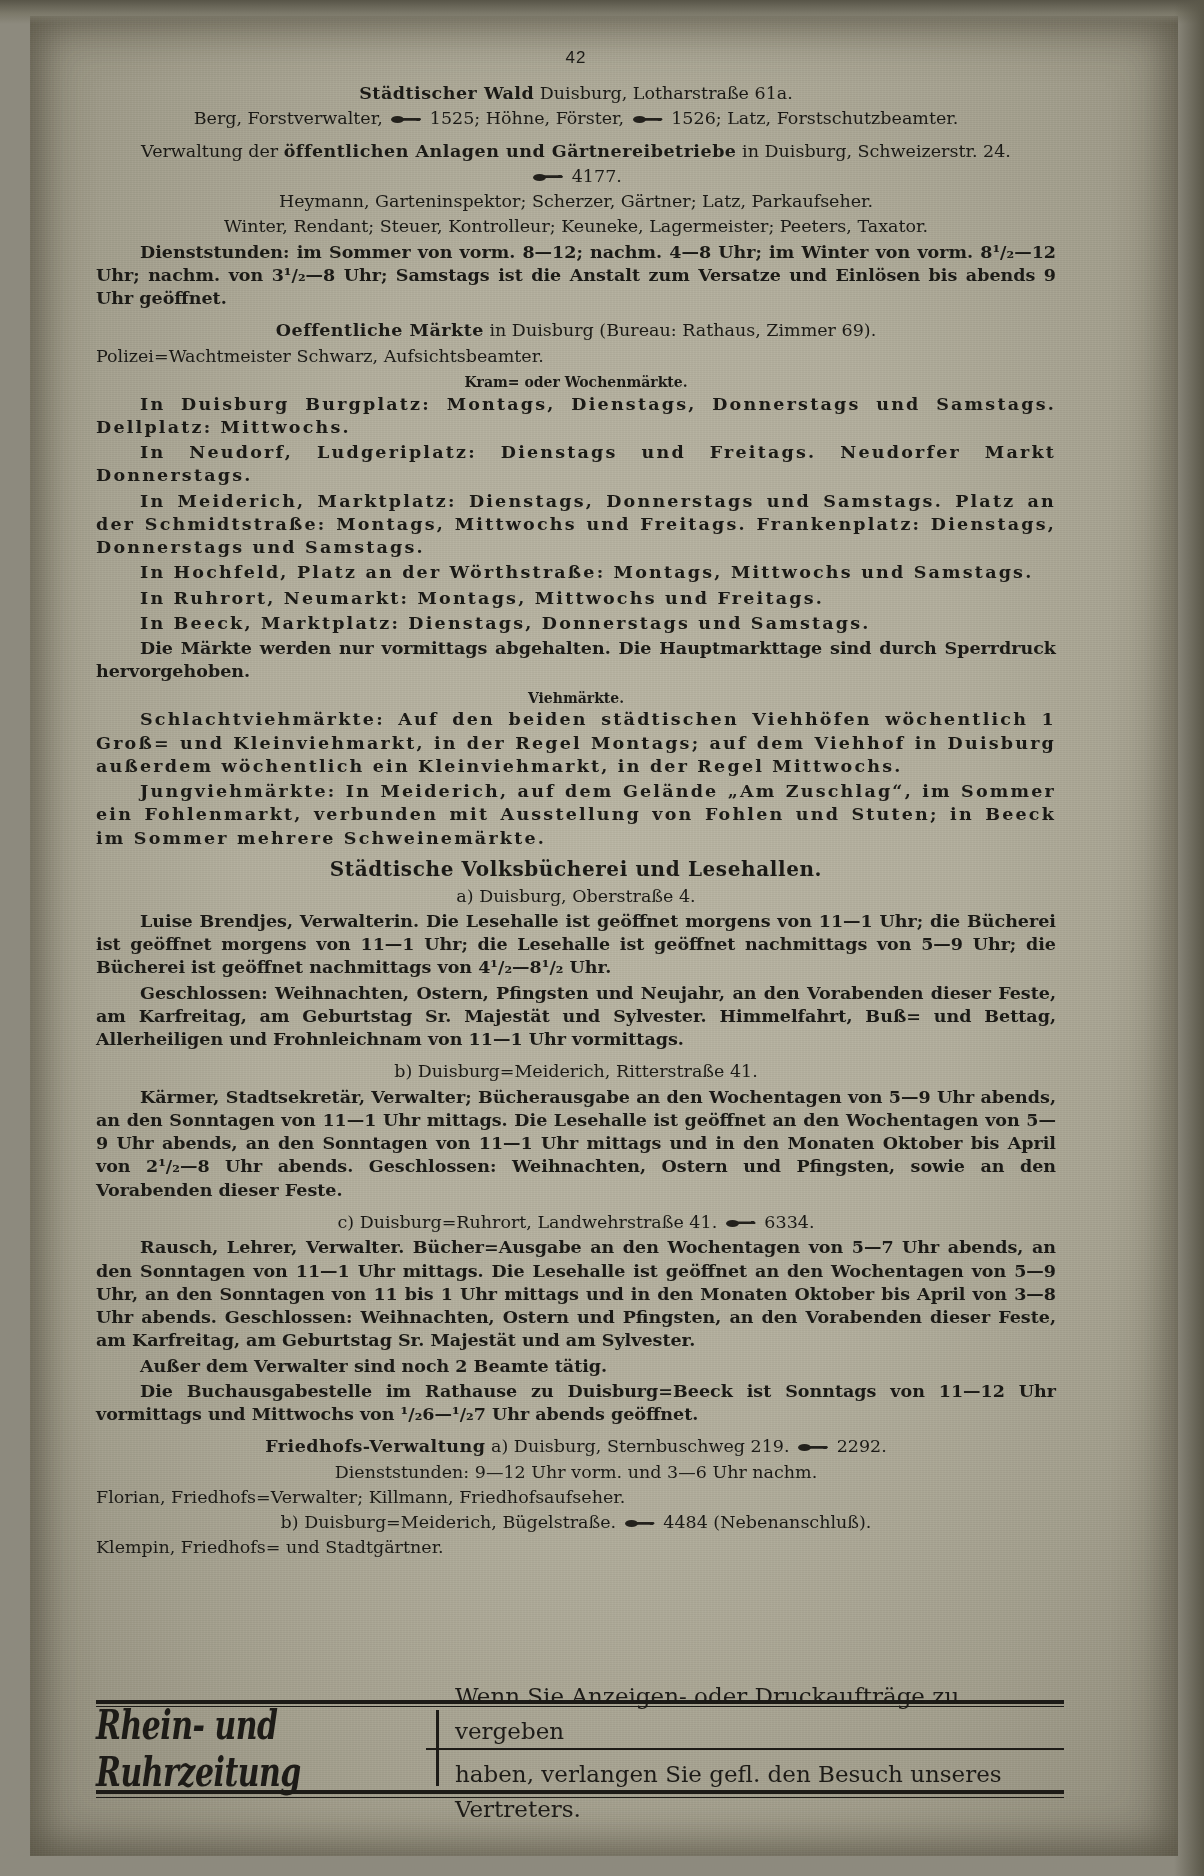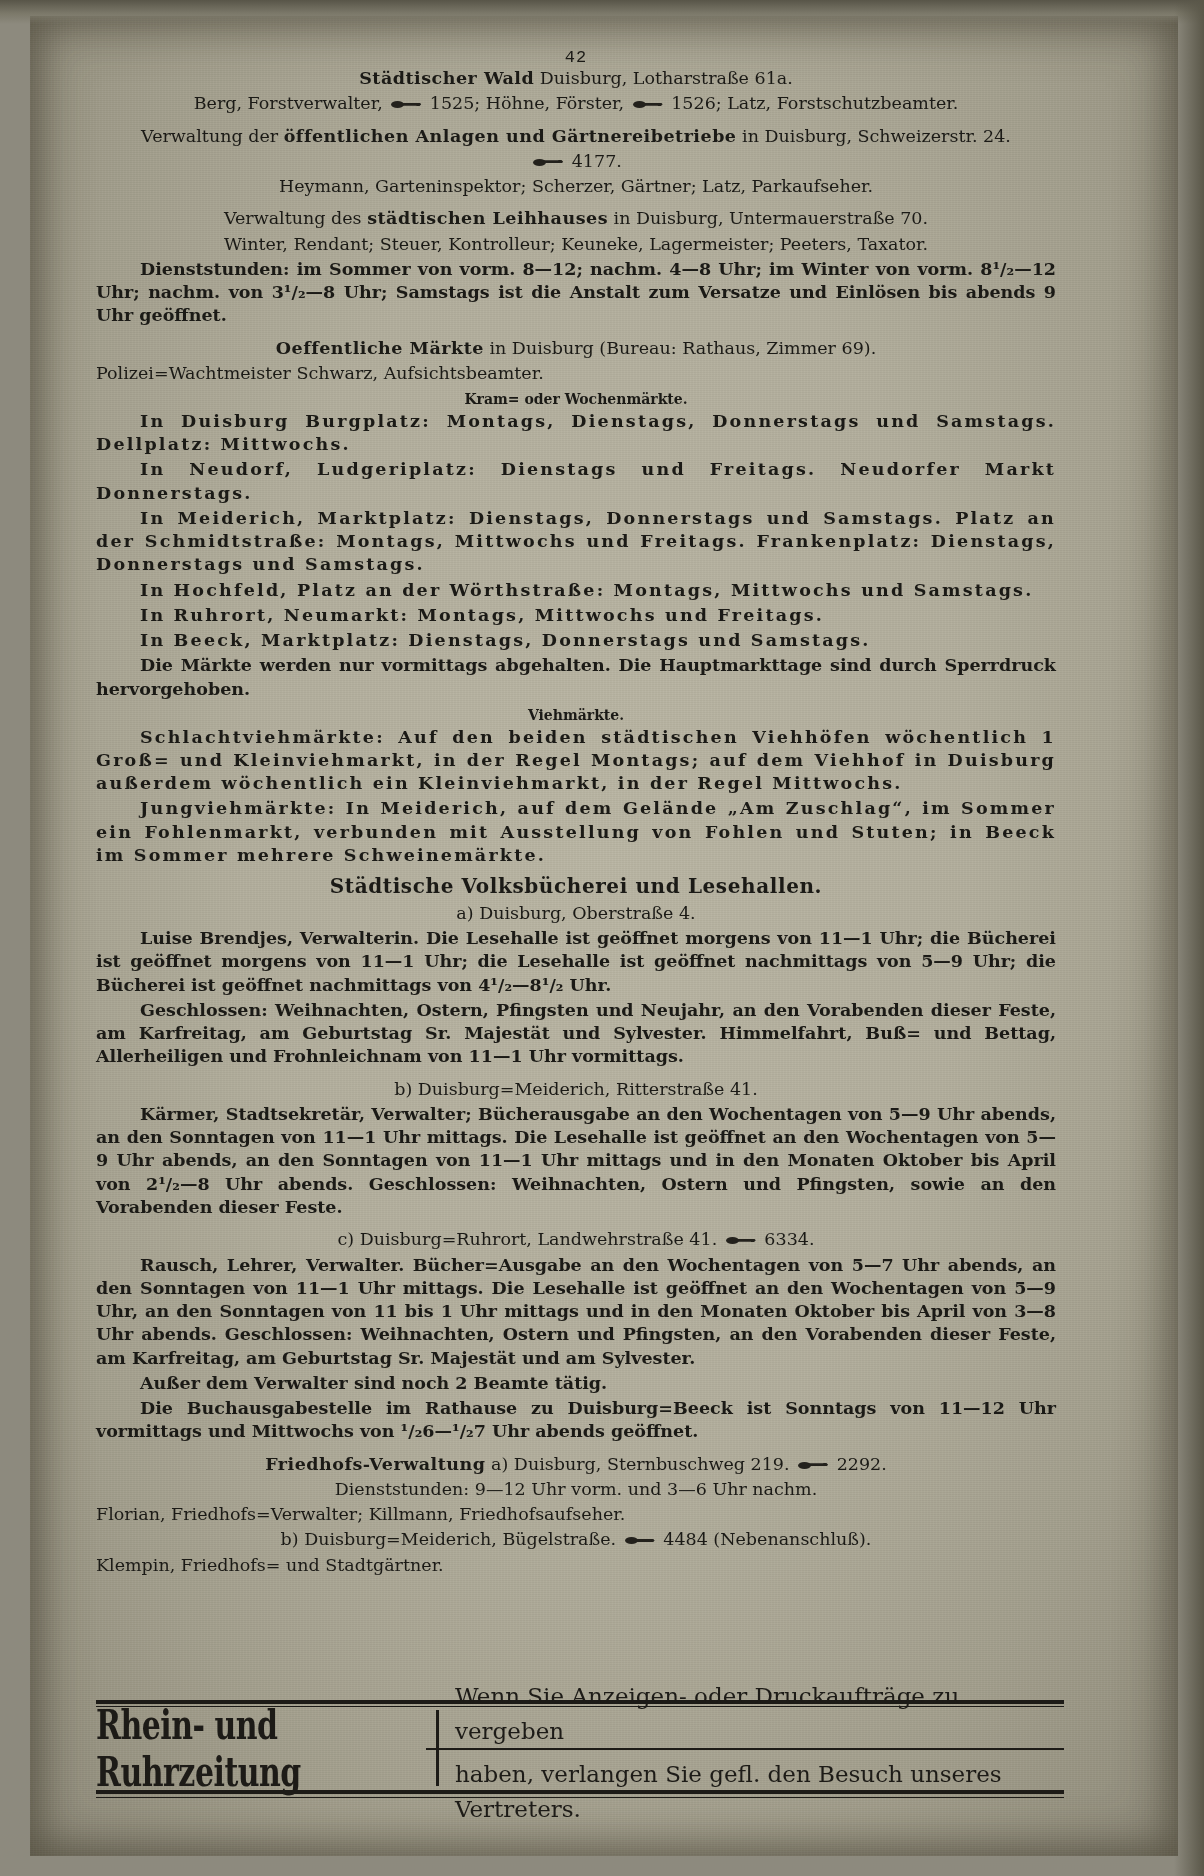--- a/index.html
+++ b/index.html
@@ -55,21 +55,22 @@
     position: absolute;
     left: 96px;
     top: 48px;
     width: 960px;
     color: #1b1a16;
   }
   .folio {
     text-align: center;
     font-size: 17px;
     letter-spacing: 1px;
-    font-family: Liberation Mono, monospace;
+    margin-bottom: 14px;
+    font-family: Liberation Sans, sans-serif;
   }
   p {
     margin: 0 0 2px 0;
     font-size: 17.5px;
     line-height: 1.33;
     text-align: justify;
     font-family: "DejaVu Serif", serif;
   }
   .indent { text-indent: 44px; font-weight: bold; }
   .center { text-align: center; text-indent: 0; }
@@ -131,20 +132,21 @@
   .ad-body {
     position: absolute; left: 0; top: 10px; width: 968px; height: 76px;
     display: flex;
   }
   .ad-left {
     width: 330px;
     display: flex;
     align-items: center;
     justify-content: center;
     padding-right: 10px;
+    font-style: italic;
   }
   .ad-left span {
     font-family: "DejaVu Serif", serif;
     font-weight: bold;
     font-size: 30px;
     letter-spacing: -0.5px;
     color: #1d1b17;
     transform: scaleY(1.35);
     display: inline-block;
   }
@@ -199,23 +201,20 @@
     </p>
 
     <p class="center blockgap">
       <span>Verwaltung der </span><span class="fr">öffentlichen Anlagen und Gärtnereibetriebe</span><span> in Duisburg, Schweizerstr. 24.</span>
     </p>
     <p class="center">
       <span class="phone"></span> <span>4177.</span>
     </p>
     <p class="center">Heymann, Garteninspektor; Scherzer, Gärtner; Latz, Parkaufseher.</p>
 
-    <p class="center blockgap">
-      <span>Verwaltung des </span><span class="fr">städtischen Leihhauses</span><span> in Duisburg, Untermauerstraße 70.</span>
-    </p>
     <p class="center">Winter, Rendant; Steuer, Kontrolleur; Keuneke, Lagermeister; Peeters, Taxator.</p>
     <p class="indent">Dienststunden: im Sommer von vorm. 8—12; nachm. 4—8 Uhr; im Winter von vorm. 8¹/₂—12 Uhr; nachm. von 3¹/₂—8 Uhr; Samstags ist die Anstalt zum Versatze und Einlösen bis abends 9 Uhr geöffnet.</p>
 
     <p class="center blockgap">
       <span class="fr">Oeffentliche Märkte</span><span> in Duisburg (Bureau: Rathaus, Zimmer 69).</span>
     </p>
     <p>Polizei=Wachtmeister Schwarz, Aufsichtsbeamter.</p>
     <p class="head-minor">Kram= oder Wochenmärkte.</p>
     <p class="indent sp">In Duisburg Burgplatz: Montags, Dienstags, Donnerstags und Samstags. Dellplatz: Mittwochs.</p>
     <p class="indent sp">In Neudorf, Ludgeriplatz: Dienstags und Freitags.  Neudorfer Markt Donnerstags.</p>

